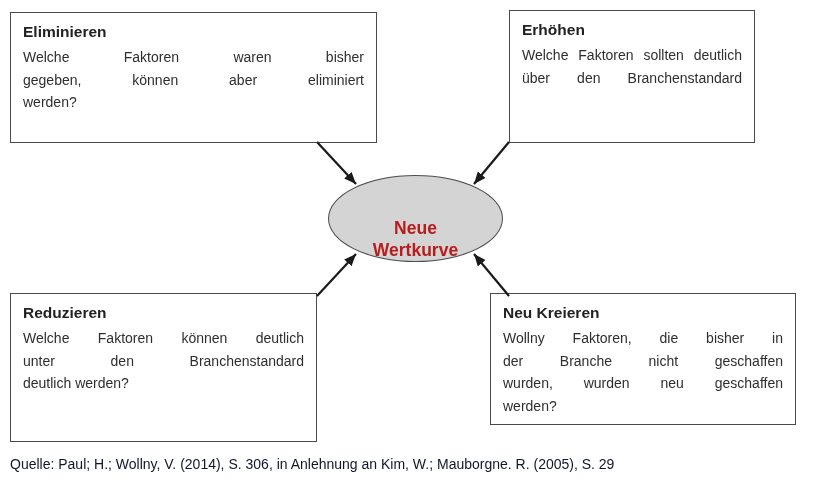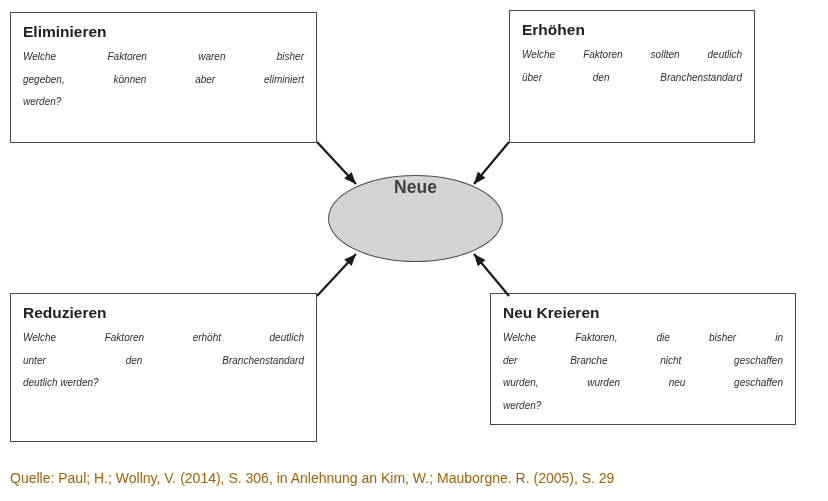--- a/index.html
+++ b/index.html
@@ -25,31 +25,30 @@
   }
   .box-title {
     font-weight: bold;
     font-size: 15.5px;
     line-height: 22px;
     margin-bottom: 3px;
     color: #222222;
   }
   .box-line {
     display: block;
-    font-size: 10px;
+    font-size: 14px;
     line-height: 22.5px;
     text-align: justify;
     text-align-last: justify;
     white-space: nowrap;
-    font-style: italic;
   }
   .box-line.last {
     text-align-last: left;
   }
-  #box-tl { left: 10px;  top: 12px;  width: 307px; height: 131px; }
+  #box-tl { left: 10px;  top: 12px;  width: 367px; height: 131px; }
   #box-tr { left: 509px; top: 10px;  width: 246px; height: 133px; }
   #box-bl { left: 10px;  top: 293px; width: 307px; height: 149px; }
   #box-br { left: 490px; top: 293px; width: 306px; height: 132px; }
 
   #arrow-layer {
     position: absolute;
     left: 0; top: 0;
     width: 828px;
     height: 501px;
     pointer-events: none;
@@ -60,33 +59,33 @@
     top: 175px;
     width: 175px;
     height: 87px;
     border-radius: 50%;
     background: #d4d4d4;
     border: 1.5px solid #4d4d4d;
     box-sizing: border-box;
     display: flex;
     flex-direction: column;
     align-items: center;
-    justify-content: space-between;
+    justify-content: flex-end;
     font-weight: bold;
     font-size: 17.5px;
     line-height: 22px;
-    color: #404040;
+    color: #b91c1c;
   }
   #caption {
     position: absolute;
     left: 10px;
-    top: 469px;
+    top: 455px;
     font-size: 14px;
     line-height: 18px;
-    color: #a16207;
+    color: #0f172a;
     white-space: nowrap;
   }
 </style>
 </head>
 <body>
 
 <div id="canvas">
 
   <div class="box" id="box-tl">
     <div class="box-title">Eliminieren</div>
@@ -96,44 +95,45 @@
   </div>
 
   <div class="box" id="box-tr">
     <div class="box-title">Erhöhen</div>
     <span class="box-line">Welche Faktoren sollten deutlich</span>
     <span class="box-line">über den Branchenstandard</span>
   </div>
 
   <div class="box" id="box-bl">
     <div class="box-title">Reduzieren</div>
-    <span class="box-line">Welche Faktoren erhöht deutlich</span>
+    <span class="box-line">Welche Faktoren können deutlich</span>
     <span class="box-line">unter den Branchenstandard</span>
     <span class="box-line last">deutlich werden?</span>
   </div>
 
   <div class="box" id="box-br">
     <div class="box-title">Neu Kreieren</div>
-    <span class="box-line">Welche Faktoren, die bisher in</span>
+    <span class="box-line">Wollny Faktoren, die bisher in</span>
     <span class="box-line">der Branche nicht geschaffen</span>
     <span class="box-line">wurden, wurden neu geschaffen</span>
     <span class="box-line last">werden?</span>
   </div>
 
   <svg id="arrow-layer" viewBox="0 0 828 501" xmlns="http://www.w3.org/2000/svg">
     <defs>
       <marker id="ah" markerUnits="userSpaceOnUse" markerWidth="14" markerHeight="12" refX="12" refY="5" orient="auto">
         <path d="M0,0 L12,5 L0,10 Z" fill="#1a1a1a"></path>
       </marker>
     </defs>
     <line x1="317" y1="142" x2="356" y2="184" stroke="#1a1a1a" stroke-width="2.2" marker-end="url(#ah)"></line>
     <line x1="509" y1="142" x2="474" y2="184" stroke="#1a1a1a" stroke-width="2.2" marker-end="url(#ah)"></line>
     <line x1="317" y1="296" x2="356" y2="254" stroke="#1a1a1a" stroke-width="2.2" marker-end="url(#ah)"></line>
     <line x1="509" y1="296" x2="474" y2="254" stroke="#1a1a1a" stroke-width="2.2" marker-end="url(#ah)"></line>
   </svg>
 
   <div id="ellipse">
     <span>Neue</span>
+    <span>Wertkurve</span>
   </div>
 
   <div id="caption">Quelle: Paul; H.; Wollny, V. (2014), S. 306, in Anlehnung an Kim, W.; Mauborgne. R. (2005), S. 29</div>
 
 </div>
 
 </body></html>

